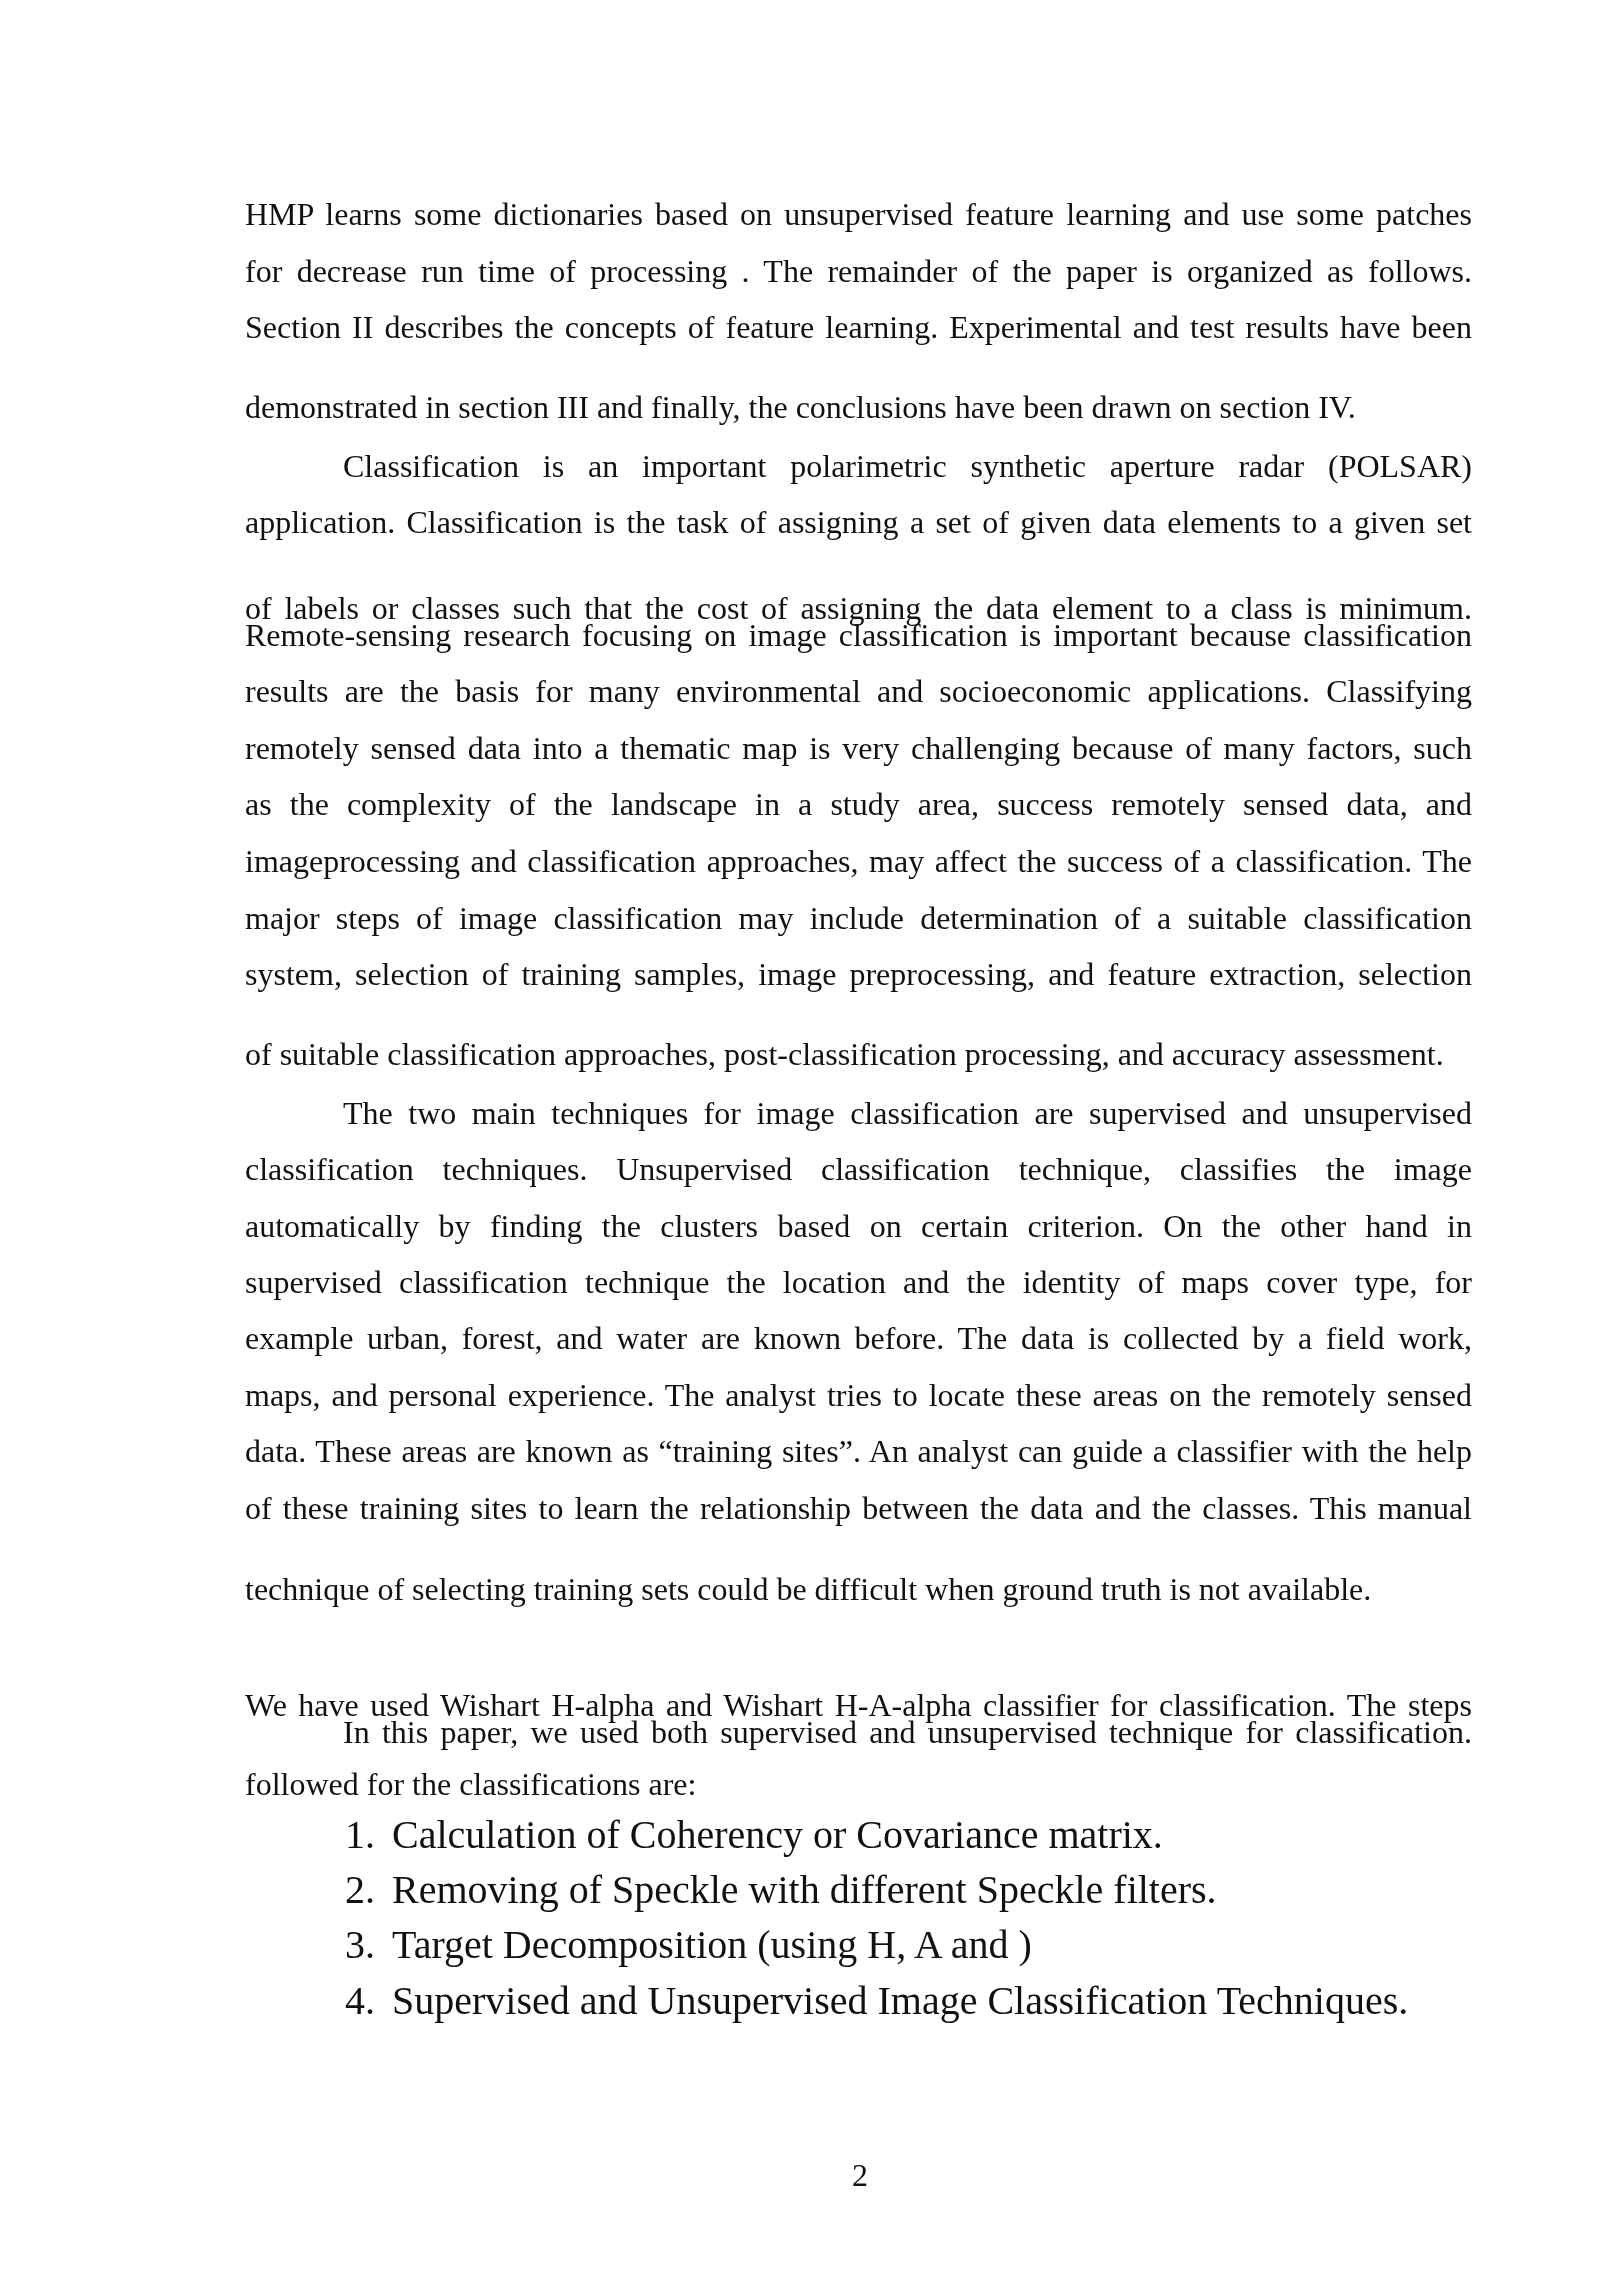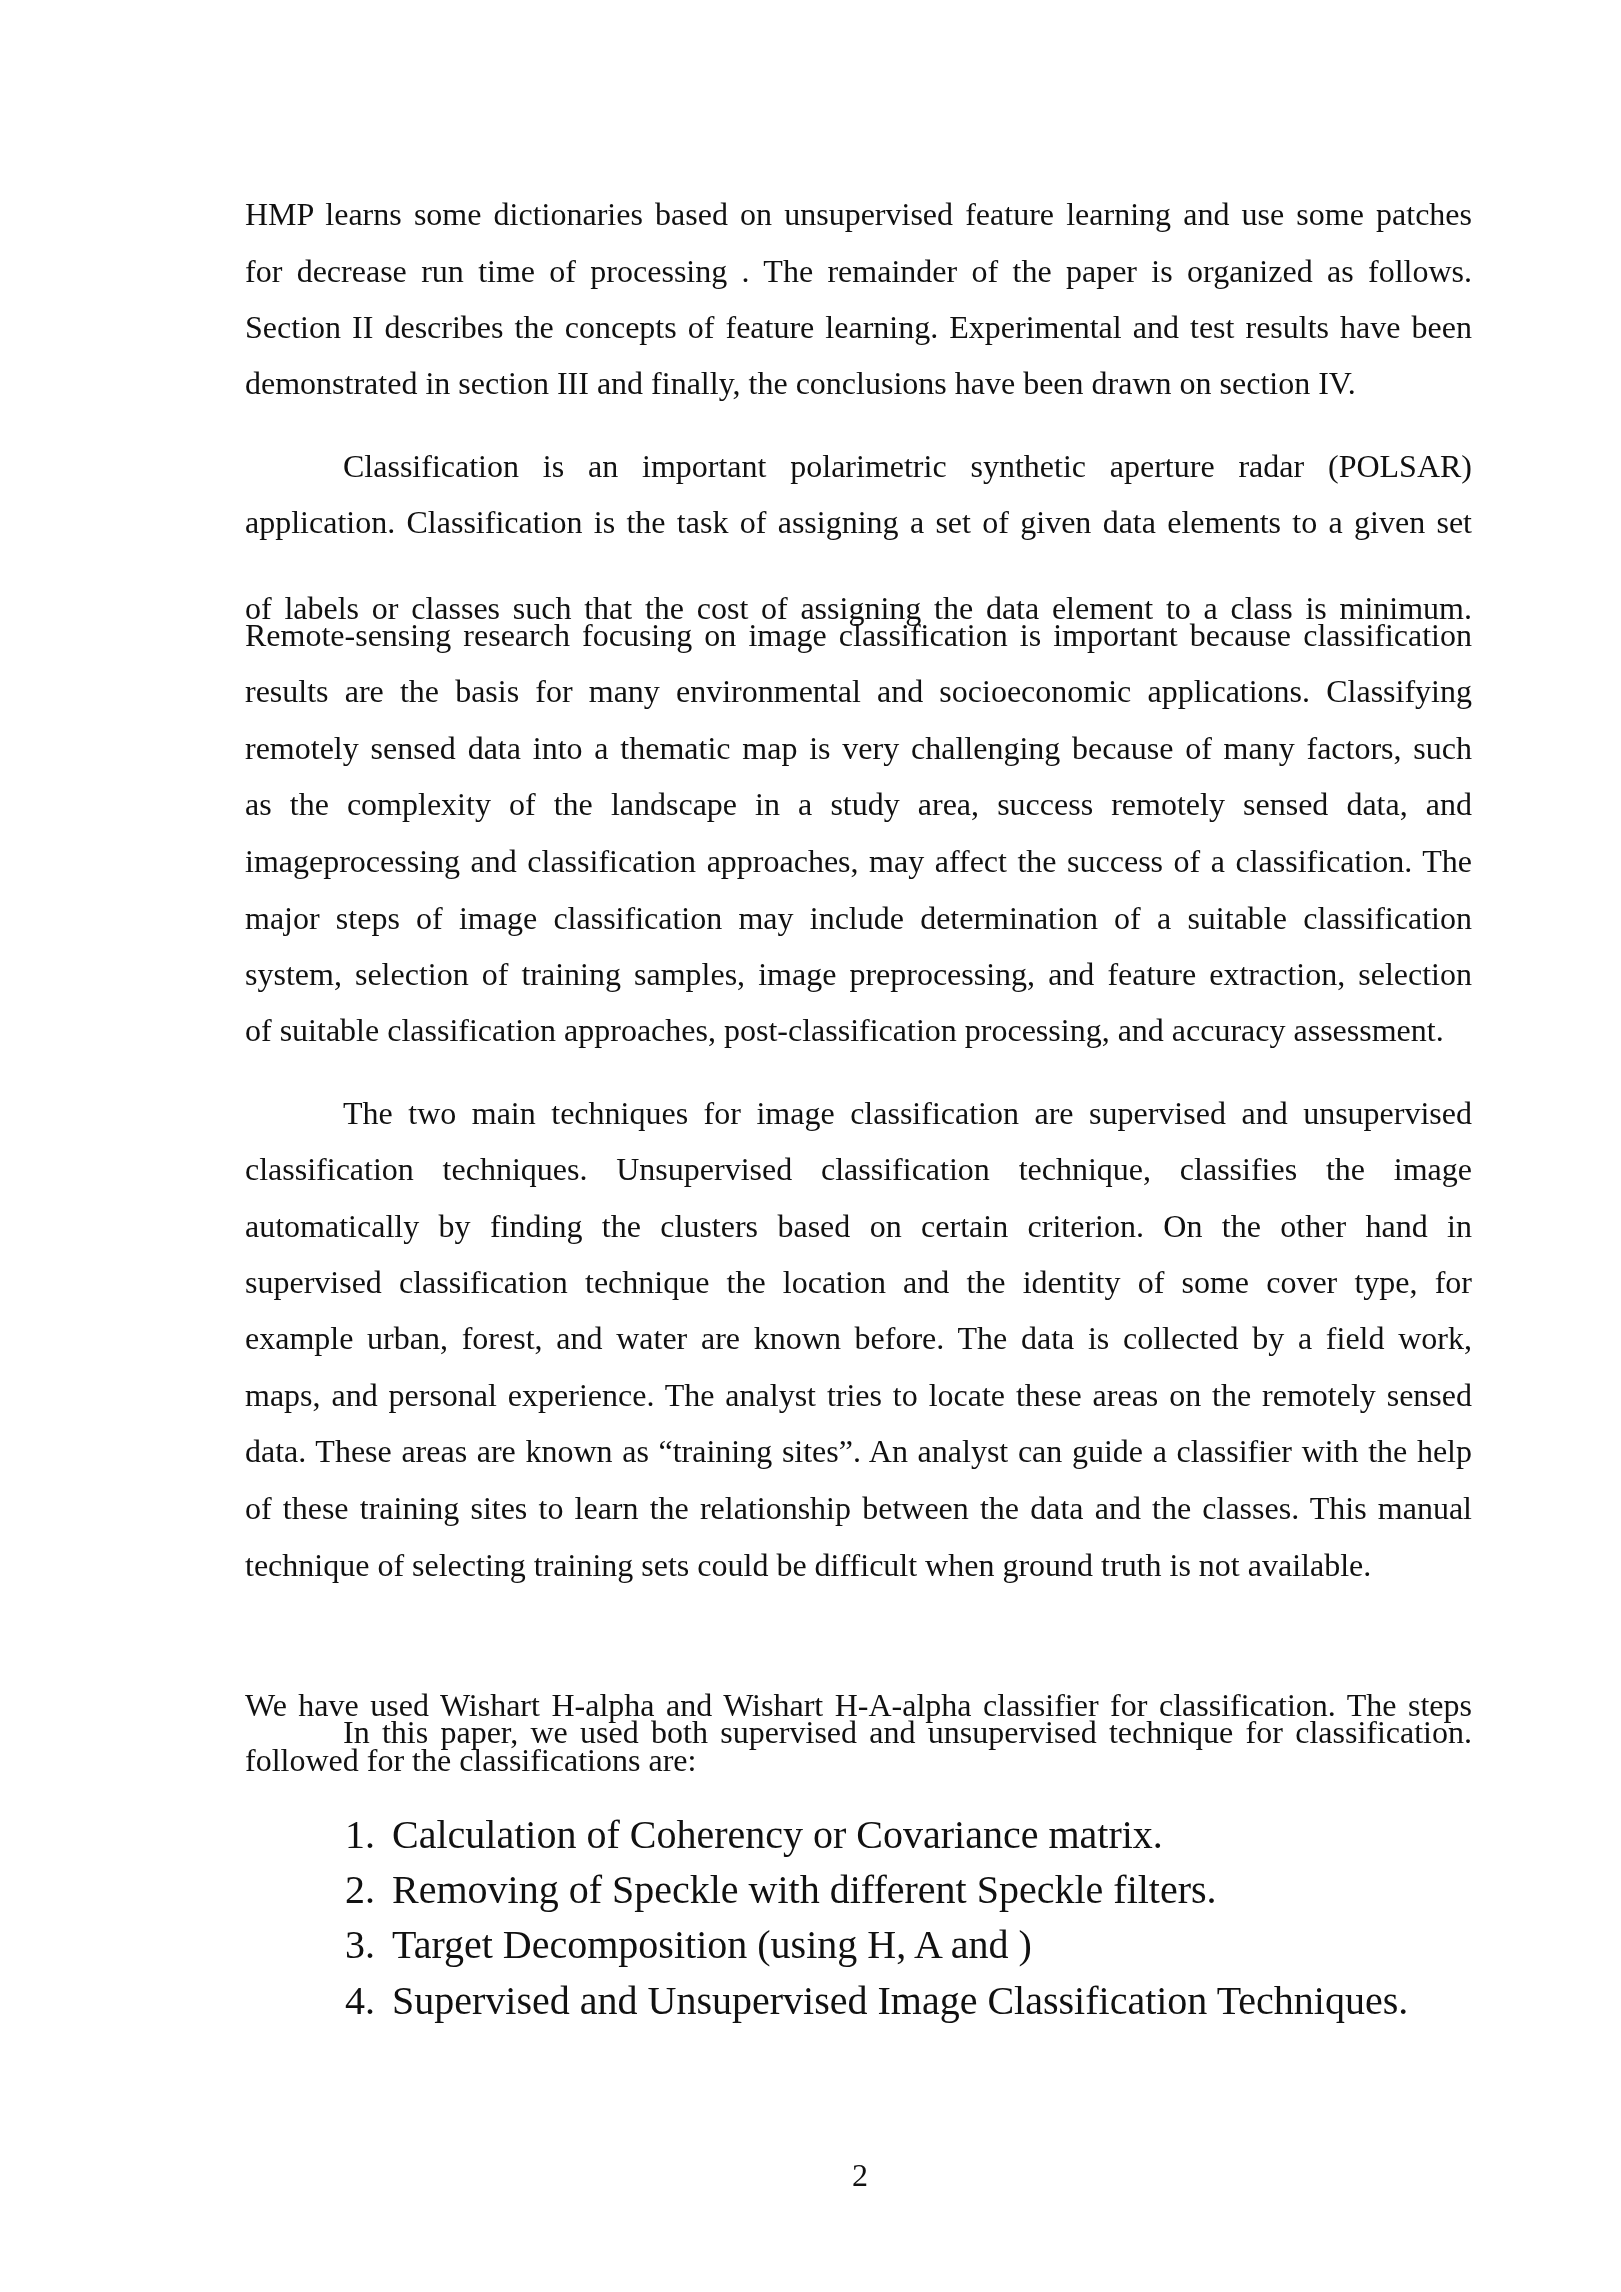--- a/index.html
+++ b/index.html
@@ -33,20 +33,21 @@
     text-align: justify;
     text-align-last: justify;
   }
   .line.indent {
     left: 343px;
     width: 1129px;
   }
   .line.last {
     text-align: right;
     text-align-last: left;
+    margin-top: 24px;
   }
   .list-item {
     position: absolute;
     left: 345px;
     height: 37px;
     font-size: 40px;
     line-height: 37px;
     white-space: nowrap;
   }
   .list-num {
@@ -86,21 +87,21 @@
     <div class="line" style="top:843px">imageprocessing and classification approaches, may affect the success of a classification. The</div>
     <div class="line" style="top:900px">major steps of image classification may include determination of a suitable classification</div>
     <div class="line" style="top:956px">system, selection of training samples, image preprocessing, and feature extraction, selection</div>
     <div class="line last" style="top:1012px">of suitable classification approaches, post-classification processing, and accuracy assessment.</div>
   </div>
 
   <div>
     <div class="line indent" style="top:1095px">The two main techniques for image classification are supervised and unsupervised</div>
     <div class="line" style="top:1151px">classification techniques. Unsupervised classification technique, classifies the image</div>
     <div class="line" style="top:1208px">automatically by finding the clusters based on certain criterion. On the other hand in</div>
-    <div class="line" style="top:1264px">supervised classification technique the location and the identity of some cover type, for</div>
+    <div class="line" style="top:1264px">supervised classification technique the location and the identity of maps cover type, for</div>
     <div class="line" style="top:1320px">example urban, forest, and water are known before. The data is collected by a field work,</div>
     <div class="line" style="top:1377px">maps, and personal experience. The analyst tries to locate these areas on the remotely sensed</div>
     <div class="line" style="top:1433px">data. These areas are known as “training sites”. An analyst can guide a classifier with the help</div>
     <div class="line" style="top:1490px">of these training sites to learn the relationship between the data and the classes. This manual</div>
     <div class="line last" style="top:1547px">technique of selecting training sets could be difficult when ground truth is not available.</div>
   </div>
 
   <div>
     <div class="line indent" style="top:1714px">In this paper, we used both supervised and unsupervised technique for classification.</div>
     <div class="line" style="top:1687px">We have used Wishart H-alpha and Wishart H-A-alpha classifier for classification. The steps</div>

